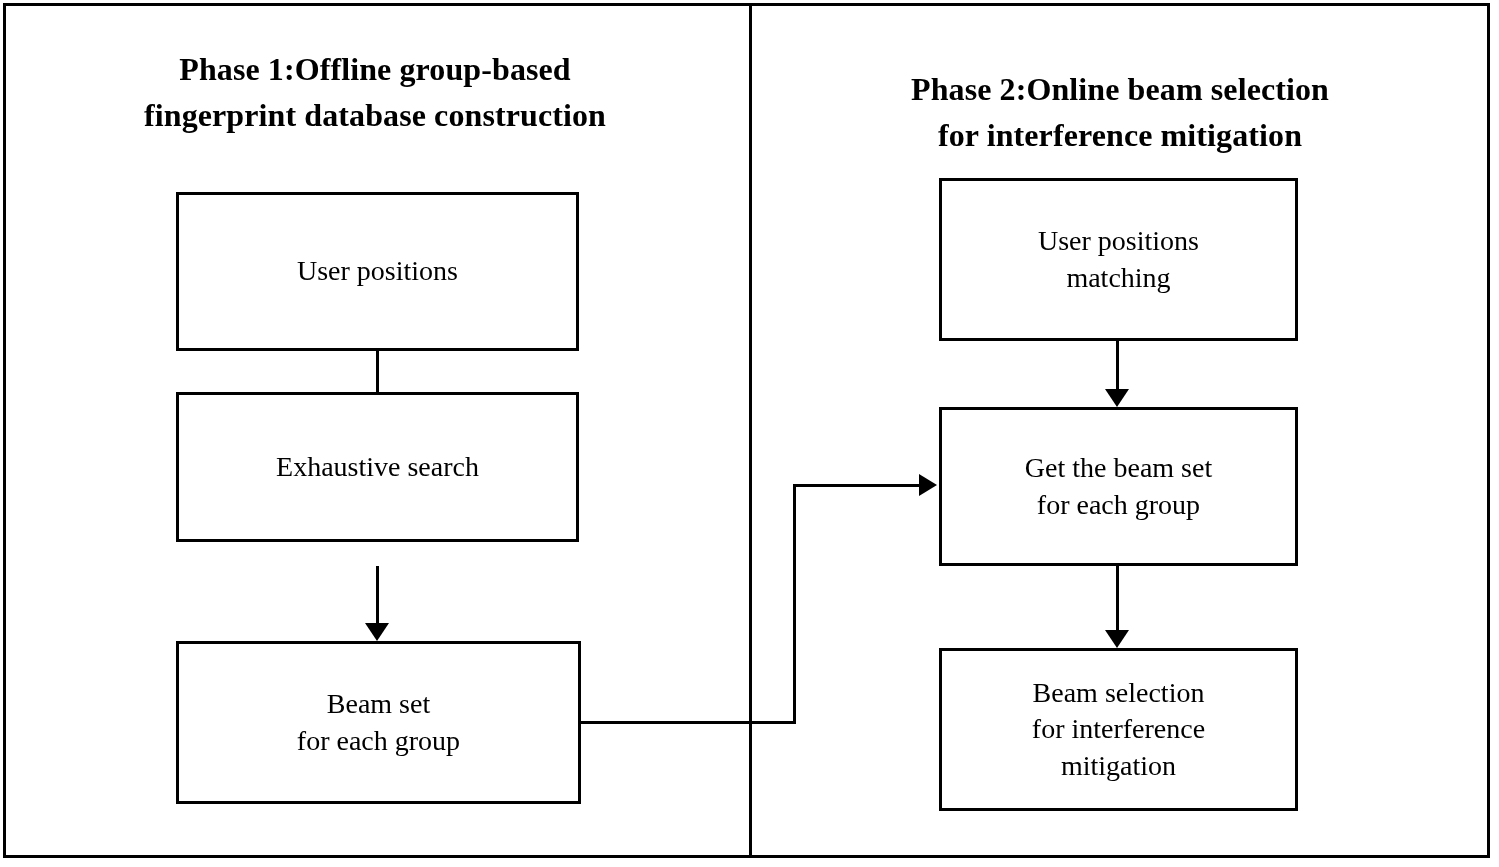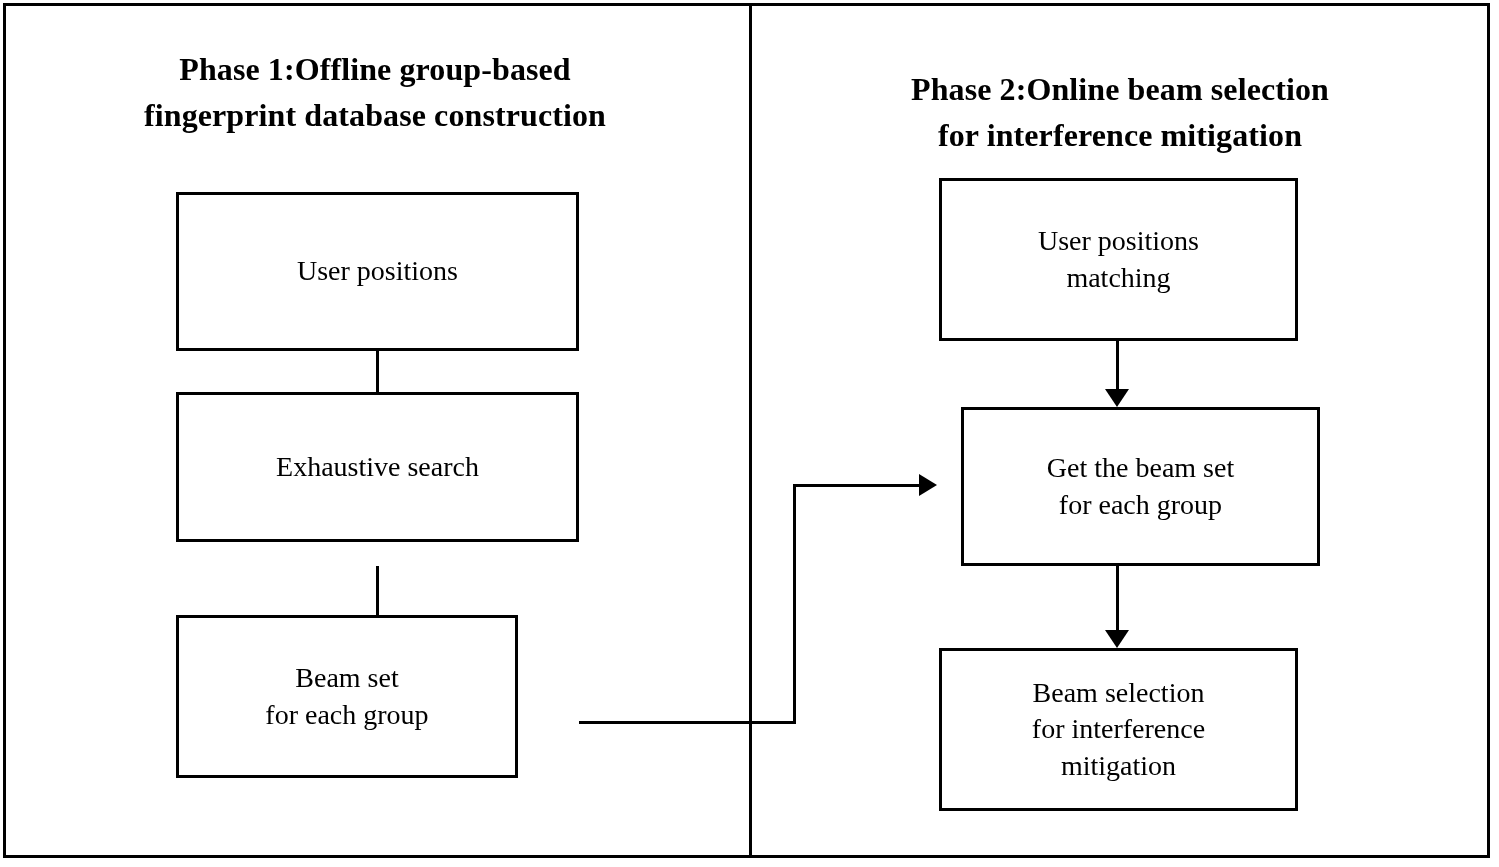--- a/index.html
+++ b/index.html
@@ -73,24 +73,24 @@
   }
   .proc-box .box-label {
     font-size: 28px;
     line-height: 1.3;
     white-space: pre-line;
     padding: 0 6px;
   }
   
   #box-user-positions   { left: 176px; top: 192px; width: 403px; height: 159px; }
   #box-exhaustive-search{ left: 176px; top: 392px; width: 403px; height: 150px; }
-  #box-beam-set-group   { left: 176px; top: 615px; width: 342px; height: 163px; }
+  #box-beam-set-group   { left: 176px; top: 641px; width: 405px; height: 163px; }
   
   #box-user-pos-matching{ left: 939px; top: 178px; width: 359px; height: 163px; }
-  #box-get-beam-set     { left: 961px; top: 407px; width: 359px; height: 159px; }
+  #box-get-beam-set     { left: 939px; top: 407px; width: 359px; height: 159px; }
   #box-beam-selection   { left: 939px; top: 648px; width: 359px; height: 163px; }
 
   
   .conn-v {
     position: absolute;
     width: 3px;
     background: #000000;
   }
   .conn-h {
     position: absolute;

